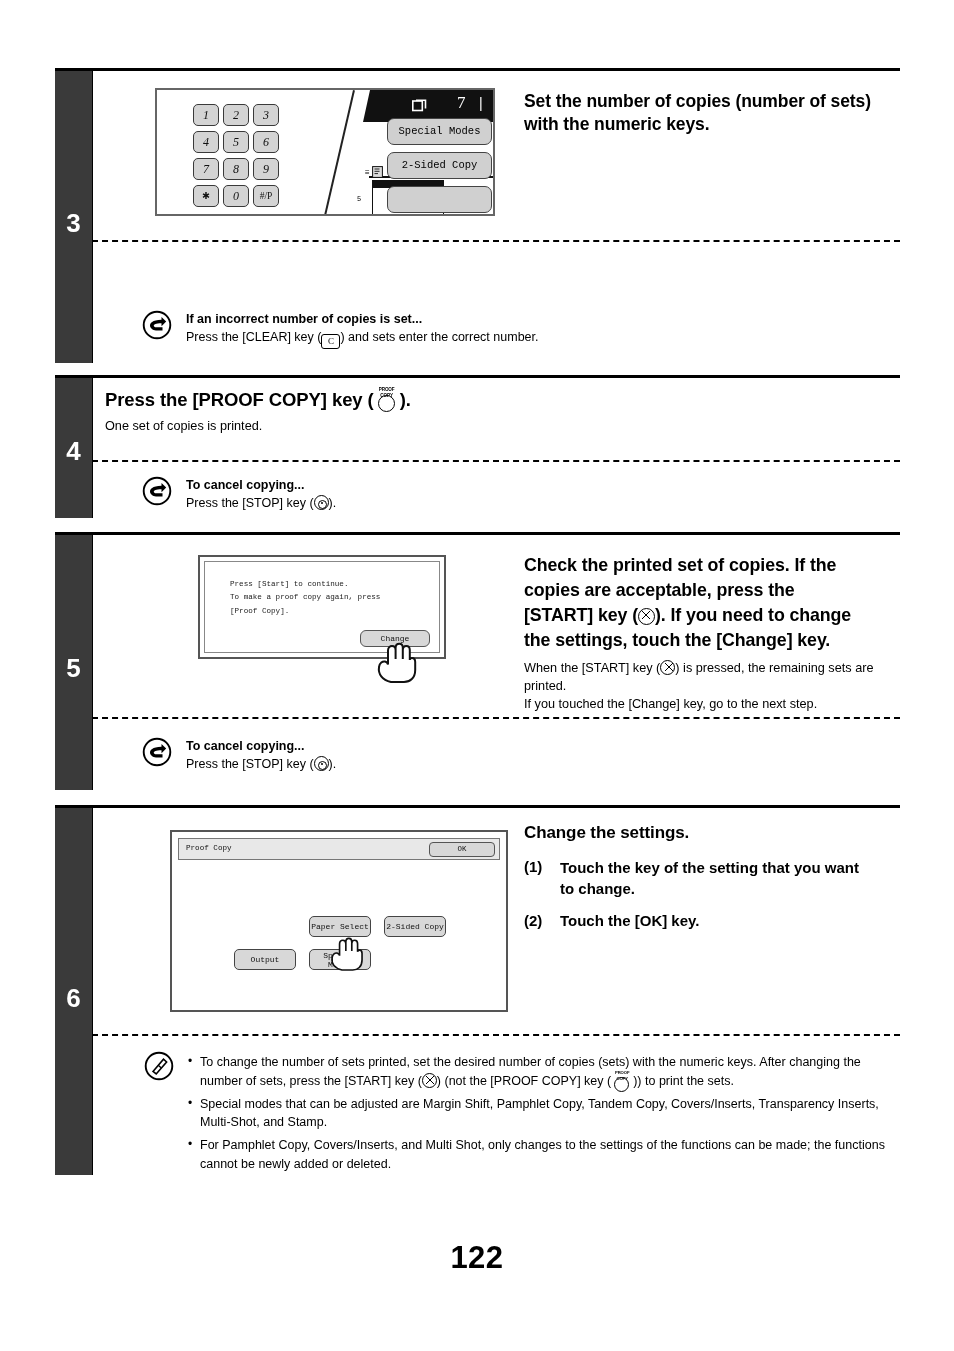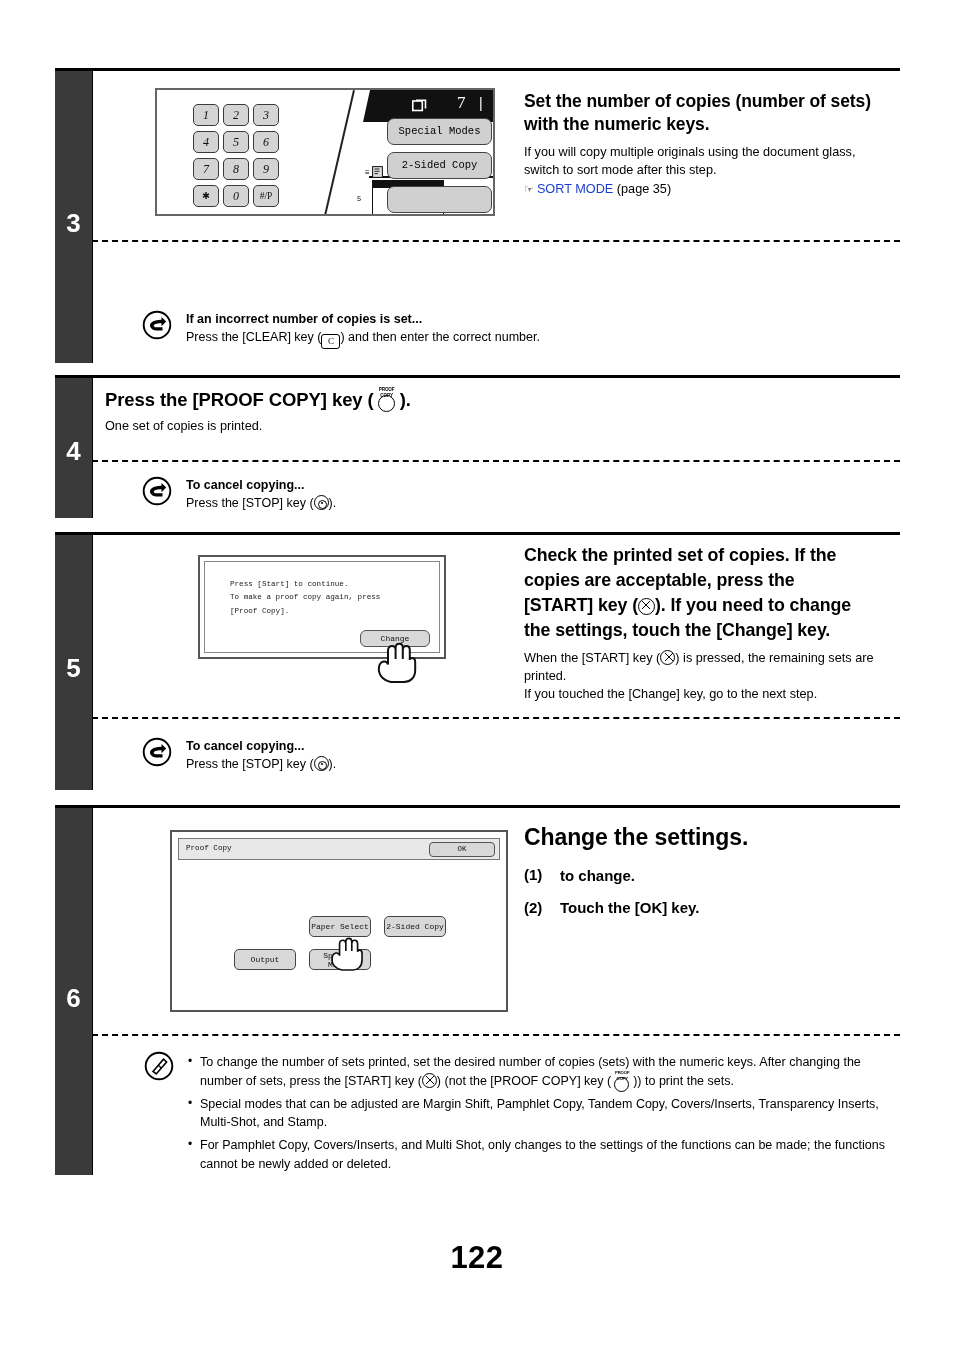--- a/index.html
+++ b/index.html
@@ -258,44 +258,35 @@
         <div style="position:absolute; left:215px; top:98px; width:72px; height:28px; background:#fff; border:1.4px solid #111; border-top:none;"></div>
         <div style="position:absolute; left:200px; top:105px; font-family:'Liberation Mono',monospace; font-size:7px;">5</div>
 
         <div class="lcd-btn" style="left:230px; top:28px; width:105px; height:27px; line-height:25px;">Special Modes</div>
         <div class="lcd-btn" style="left:230px; top:62px; width:105px; height:27px; line-height:25px;">2-Sided Copy</div>
         <div class="lcd-btn" style="left:230px; top:96px; width:105px; height:27px;"></div>
       </div>
 
       <div style="position:absolute; left:432px; top:19px; width:372px;">
         <div class="h-main">Set the number of copies (number of sets) with the numeric keys.</div>
-        <div class="p-main" style="margin-top:7px;">
-          <div>If you will copy multiple originals using the document glass,</div>
-          <div>switch to sort mode after this step.</div>
-          <div style="margin-top:1px;">
-            <span class="xref-hand">☞</span>
-            <span class="xref">SORT MODE</span>
-            <span>(page 35)</span>
-          </div>
-        </div>
       </div>
 
       <div class="dashed" style="left:0px; top:169px; width:808px;"></div>
 
 
       <div class="note-row" style="left:50px; top:239px; width:700px;">
         <div class="note-ico">
           <svg width="30" height="30" viewBox="0 0 30 30">
             <circle cx="15" cy="15" r="13.3" fill="none" stroke="#000" stroke-width="1.9"></circle>
             <path d="M19.5 9.8 C10 9.8 8 13.6 8 15.6 C8 18 10.6 20.4 14 20.4 L20.5 20.4 L20.5 17.2 L14.4 17.2 C12.6 17.2 11.8 16.6 11.8 15.7 C11.8 14.5 13.6 13.2 19.5 13.2 L19.5 16.2 L24.2 11.5 L19.5 6.9 Z" fill="#000"></path>
           </svg>
         </div>
         <div class="note-txt">
           <div style="font-weight:bold;">If an incorrect number of copies is set...</div>
-          <div><span>Press the [CLEAR] key (</span><span class="k-clear">C</span><span>) and then enter the correct number.</span></div>
+          <div><span>Press the [CLEAR] key (</span><span class="k-clear">C</span><span>) and sets enter the correct number.</span></div>
         </div>
       </div>
 
     </div>
   </div>
 
   <div class="step" style="top:375px; height:143px;">
     <div class="step-rule"></div>
     <div class="step-bar" style="height:140px;">
       <span style="top:58px;">4</span>
@@ -348,21 +339,21 @@
       <div class="hand" style="left:320px; top:636px; position:absolute;"></div>
       <svg class="hand" style="left:282px; top:99px;" width="46" height="50" viewBox="0 0 46 50">
         <path d="M17 48 C8 46 4 40 5 33 C5.6 29 8.5 27 11 27.5 C12.6 27.8 13.6 29 14 30.6
                  L14 16.5 C14 13.6 16 12 18 12 C20 12 21.6 13.6 21.6 16.2 L21.6 25
                  L21.6 14 C21.6 11.4 23.3 9.8 25.3 9.8 C27.3 9.8 28.8 11.4 28.8 14 L28.8 25
                  L28.8 16 C28.8 13.6 30.4 12 32.3 12 C34.3 12 35.8 13.6 35.8 16.2 L35.8 26
                  C35.8 26 36 24 38 24 C40 24 41.2 25.6 41.2 28 L41.2 36
                  C41.2 44 36 48 30 48 Z" fill="#ffffff" stroke="#111" stroke-width="2"></path>
       </svg>
 
-      <div style="position:absolute; left:432px; top:8px; width:378px;">
+      <div style="position:absolute; left:432px; top:18px; width:378px;">
         <div class="h-main" style="font-size:17.8px; line-height:1.4;">
           <div>Check the printed set of copies. If the</div>
           <div>copies are acceptable, press the</div>
           <div><span>[START] key (</span><span class="k-start"></span><span>). If you need to change</span></div>
           <div>the settings, touch the [Change] key.</div>
         </div>
         <div class="p-main" style="margin-top:6px;">
           <div><span>When the [START] key (</span><span class="k-start" style="width:15px;height:15px;vertical-align:-3px;"></span><span>) is pressed, the remaining sets are</span></div>
           <div>printed.</div>
           <div>If you touched the [Change] key, go to the next step.</div>
@@ -408,25 +399,26 @@
           <path d="M17 48 C8 46 4 40 5 33 C5.6 29 8.5 27 11 27.5 C12.6 27.8 13.6 29 14 30.6
                    L14 16.5 C14 13.6 16 12 18 12 C20 12 21.6 13.6 21.6 16.2 L21.6 25
                    L21.6 14 C21.6 11.4 23.3 9.8 25.3 9.8 C27.3 9.8 28.8 11.4 28.8 14 L28.8 25
                    L28.8 16 C28.8 13.6 30.4 12 32.3 12 C34.3 12 35.8 13.6 35.8 16.2 L35.8 26
                    C35.8 26 36 24 38 24 C40 24 41.2 25.6 41.2 28 L41.2 36
                    C41.2 44 36 48 30 48 Z" fill="#ffffff" stroke="#111" stroke-width="2"></path>
         </svg>
       </div>
 
       <div style="position:absolute; left:432px; top:14px; width:378px;">
-        <div class="h-main" style="font-size:23px;">Change the settings.</div>
+        <div class="h-main" style="font-size:17px;">Change the settings.</div>
 
         <div style="position:relative; margin-top:14px; padding-left:36px;">
           <span style="position:absolute; left:0; top:0; font-size:15px; font-weight:bold;">(1)</span>
           <div style="font-size:15px; font-weight:bold; line-height:1.34;">
+            <div>Touch the key of the setting that you want</div>
             <div>to change.</div>
           </div>
         </div>
 
         <div style="position:relative; margin-top:13px; padding-left:36px;">
           <span style="position:absolute; left:0; top:0; font-size:15px; font-weight:bold;">(2)</span>
           <div style="font-size:15px; font-weight:bold;">Touch the [OK] key.</div>
         </div>
       </div>
 

